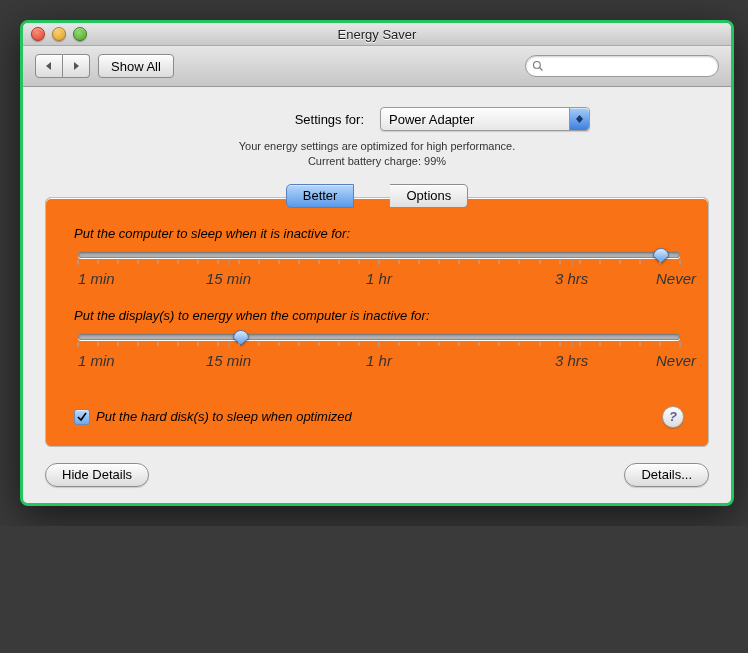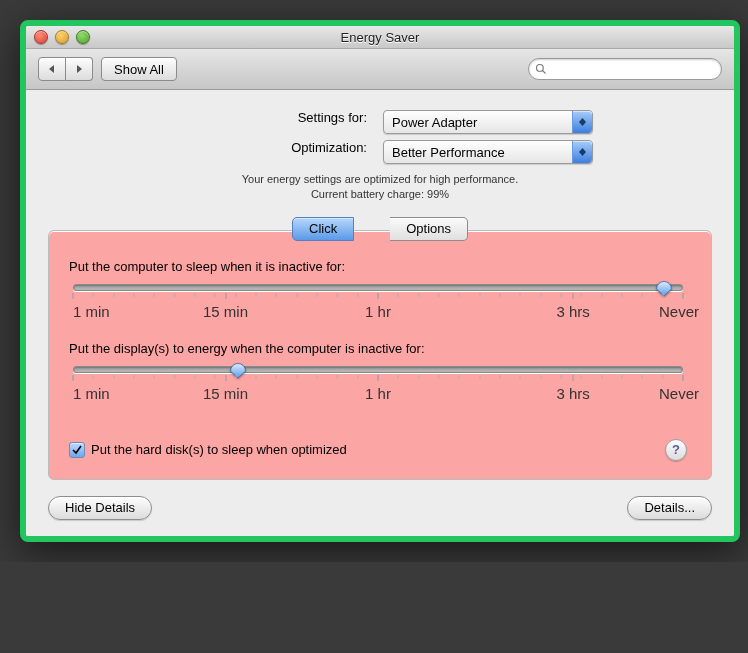--- a/index.html
+++ b/index.html
@@ -9,21 +9,21 @@
     font-family: "Lucida Grande", "Helvetica Neue", Arial, sans-serif;
     font-size: 13px;
     color: #000;
   }
   .window {
     width: 708px;
     background: #ededed;
     border-radius: 8px;
     box-shadow: 0 10px 40px rgba(0,0,0,0.6);
     overflow: hidden;
-    border: 6px solid #22c55e;
+    border: 3px solid #22c55e;
   }
   .titlebar {
     height: 22px;
     background: linear-gradient(#e8e8e8, #c8c8c8);
     border-bottom: 1px solid #aaa;
     display: flex;
     align-items: center;
     position: relative;
   }
   .traffic-lights {
@@ -97,21 +97,21 @@
     padding: 20px 22px 16px 22px;
     background: #ededed;
   }
   .form-rows {
     display:flex;
     flex-direction:column;
     gap:6px;
     align-items:center;
     margin-bottom:8px;
   }
-  .form-row { display:flex; align-items:flex-start; gap:16px;}
+  .form-row { display:flex; align-items:center; gap:16px;}
   .form-row label { width:200px; text-align:right; font-size:13px;}
   .aqua-select {
     width: 200px;
     height: 22px;
     background: linear-gradient(#fefefe, #e6e6e6);
     border: 1px solid #9a9a9a;
     border-radius: 4px;
     position: relative;
     display:flex;
     align-items:center;
@@ -158,23 +158,24 @@
     color:#000;
     border-color:#5680c0;
     box-shadow: inset 0 1px 0 rgba(255,255,255,0.4);
   }
   .tab-btn:first-child { border-radius:5px 0 0 5px; }
   .tab-btn:last-child { border-radius:0 5px 5px 0; border-left:none;margin-left:36px; }
   .panel {
     margin-top:-11px;
     border:1px solid #bcbcbc;
     border-radius:6px;
-    background:#fca5a5;
-    padding: 28px 24px 18px 20px;
+    background:#f97316;
+    padding: 28px 24px 18px 28px;
     box-shadow: inset 0 1px 0 #fff;
+    font-style: italic;
   }
   .slider-block { margin-bottom:24px; }
   .slider-label { font-size:13px; margin-bottom:10px; }
   .slider-track-wrap { position:relative; padding:0 4px; }
   .slider-track {
     height:5px;
     background: linear-gradient(#9f9f9f, #b8b8b8);
     border:1px solid #8a8a8a;
     border-radius:3px;
     box-shadow: inset 0 1px 2px rgba(0,0,0,0.3), 0 1px 0 #fff;
@@ -304,44 +305,30 @@
           <div class="end">
             <svg viewBox="0 0 7 4">
                 <path d="M0 4 L3.5 0 L7 4 Z"></path>
               </svg>
             <svg viewBox="0 0 7 4">
                 <path d="M0 0 L3.5 4 L7 0 Z"></path>
               </svg>
           </div>
         </div>
       </div>
-      <div class="form-row">
-        <label>Optimization:</label>
-        <div class="aqua-select">
-          <span>Better Performance</span>
-          <div class="end">
-            <svg viewBox="0 0 7 4">
-                <path d="M0 4 L3.5 0 L7 4 Z"></path>
-              </svg>
-            <svg viewBox="0 0 7 4">
-                <path d="M0 0 L3.5 4 L7 0 Z"></path>
-              </svg>
-          </div>
-        </div>
-      </div>
     </div>
 
     <div class="status">
       <div>Your energy settings are optimized for high performance.</div>
       <div>Current battery charge: 99%</div>
     </div>
 
     <div class="tab-wrap">
       <div class="tab-buttons">
-        <div class="tab-btn active">Click</div>
+        <div class="tab-btn active">Better</div>
         <div class="tab-btn">Options</div>
       </div>
 
       <div class="panel">
 
         <div class="slider-block">
           <div class="slider-label">Put the computer to sleep when it is inactive for:</div>
           <div class="slider-track-wrap">
             <div class="slider-track">
               <div class="slider-thumb" id="thumb-computer" style="left: 97%;">

